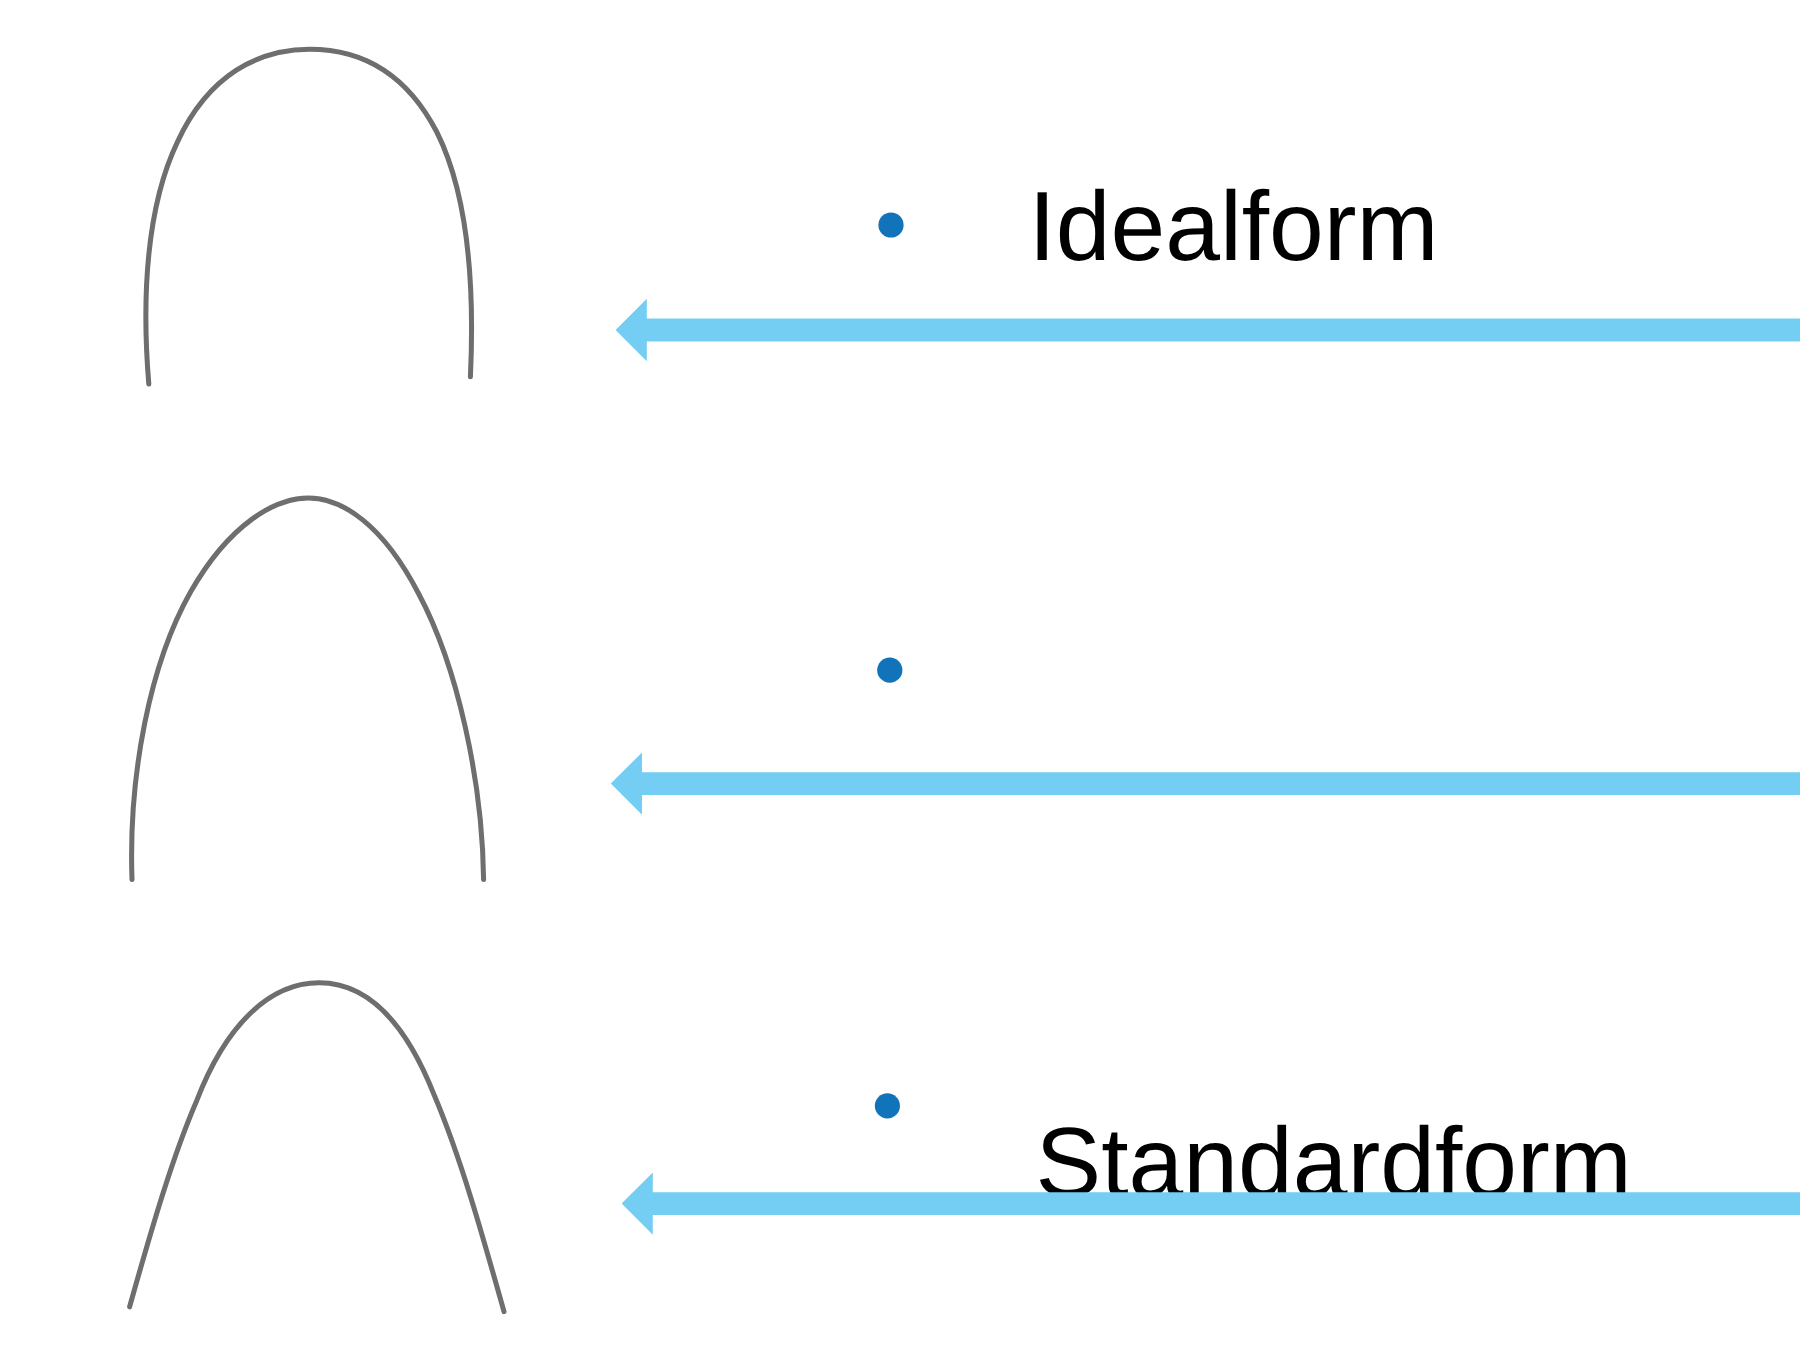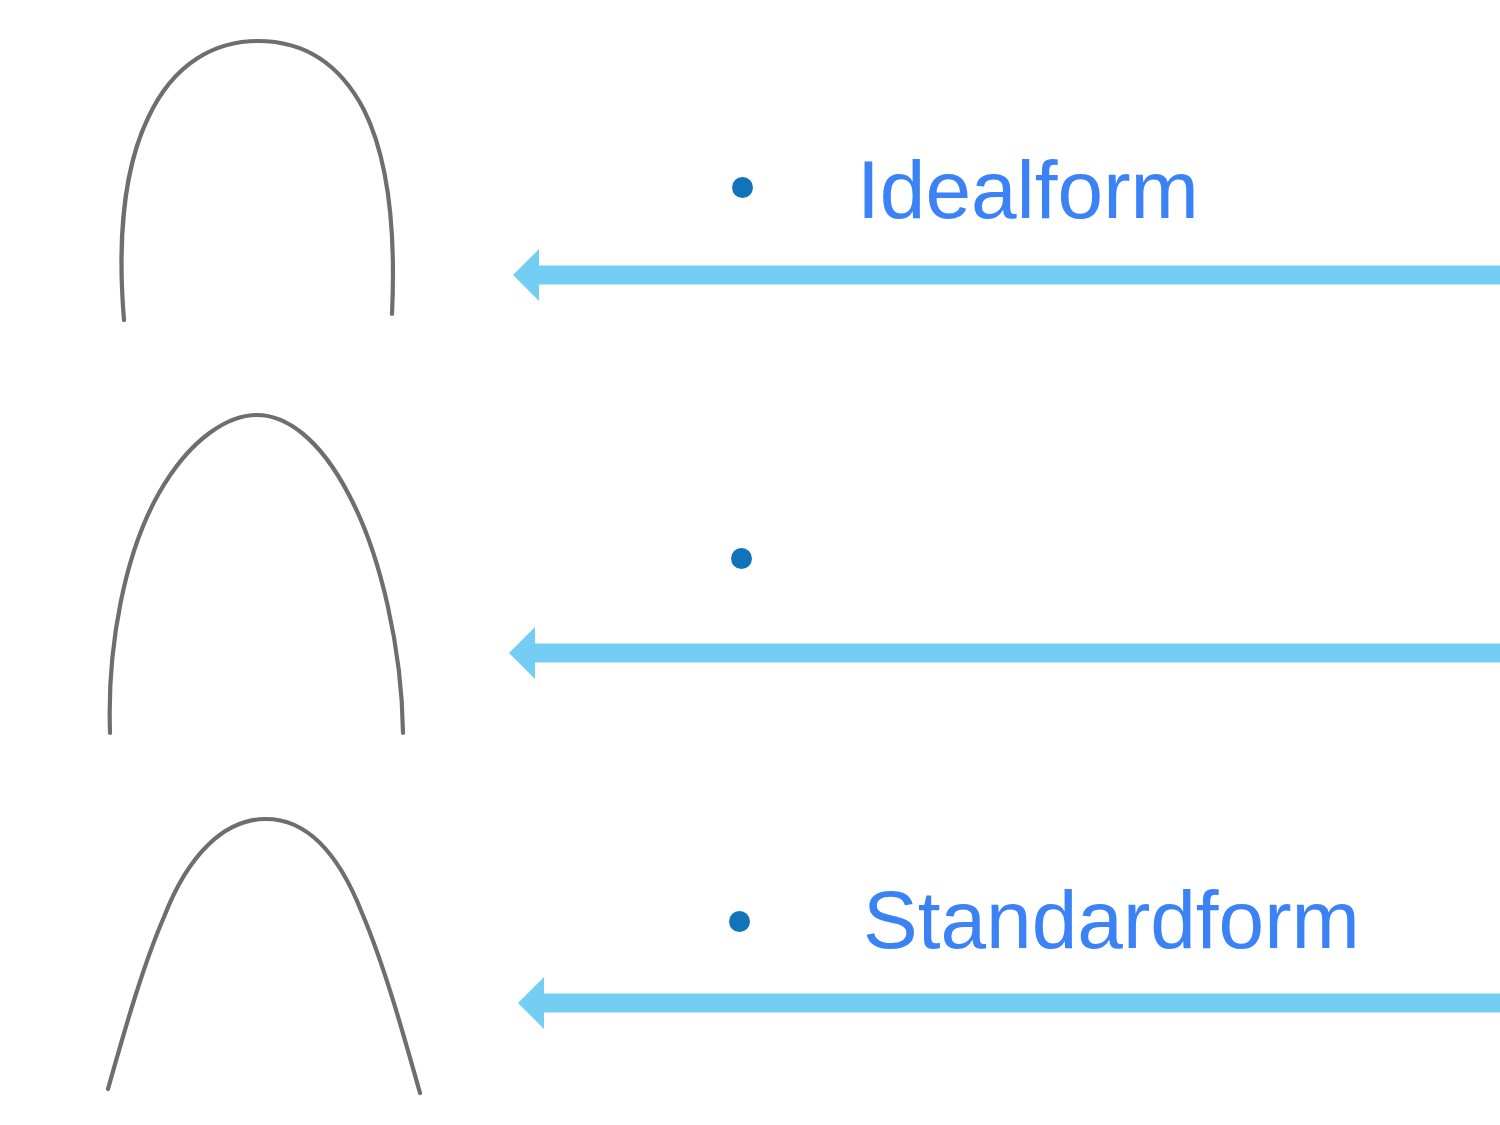--- a/index.html
+++ b/index.html
@@ -29,21 +29,21 @@
     position: absolute;
     width: 21px;
     height: 21px;
     border-radius: 50%;
     background: #1173b9;
   }
   .label {
     position: absolute;
     font-size: 82px;
     line-height: 1;
-    color: #3b82f6;
+    color: #000000;
     white-space: nowrap;
     letter-spacing: 0;
   }
   .arrow {
     position: absolute;
     display: block;
   }
   .arrow polygon {
     fill: #74cdf2;
   }
@@ -67,18 +67,18 @@
   </svg>
   <span class="bullet" style="left:731px; top:548px;"></span>
   <svg class="arrow" style="left:509px; top:627px;" width="991" height="52" viewBox="0 0 991 52">
     <polygon points="0,26 26,0 26,16.5 991,16.5 991,35.5 26,35.5 26,52"></polygon>
   </svg>
 
   <svg class="arch" style="left:104px; top:797px;" width="322" height="300" viewBox="0 0 322 300">
     <path class="wire" d="M 4 292 C 22 228 40 166 60 120 C 84 58 120 22 162 22 C 203 22 234 55 258 116 C 280 168 298 232 316 296"></path>
   </svg>
   <span class="bullet" style="left:729px; top:911px;"></span>
-  <span class="label" style="left:863px; top:879px;">Standardform</span>
+  <span class="label" style="left:863px; top:929px;text-decoration:underline;">Standardform</span>
   <svg class="arrow" style="left:518px; top:977px;" width="982" height="52" viewBox="0 0 982 52">
     <polygon points="0,26 26,0 26,16.5 982,16.5 982,35.5 26,35.5 26,52"></polygon>
   </svg>
 
 </div>
 
 </body></html>

